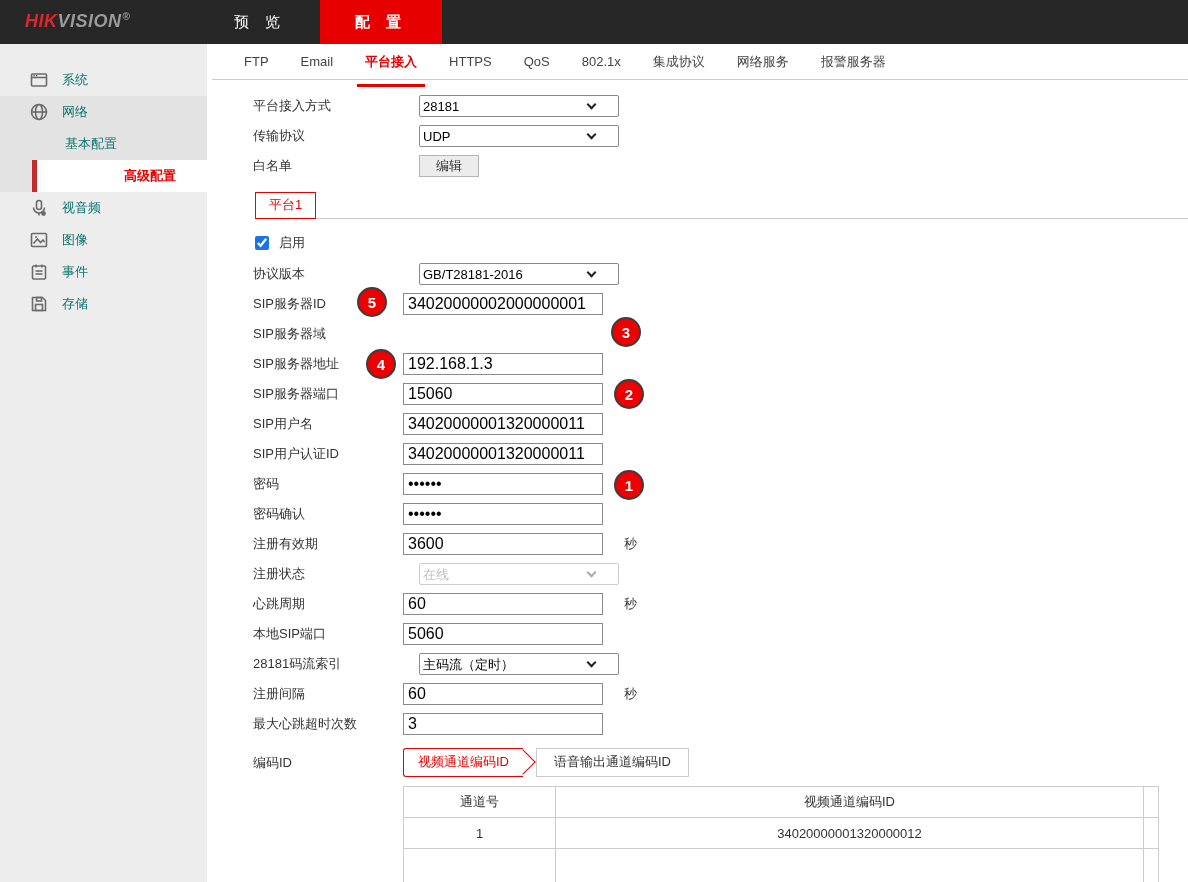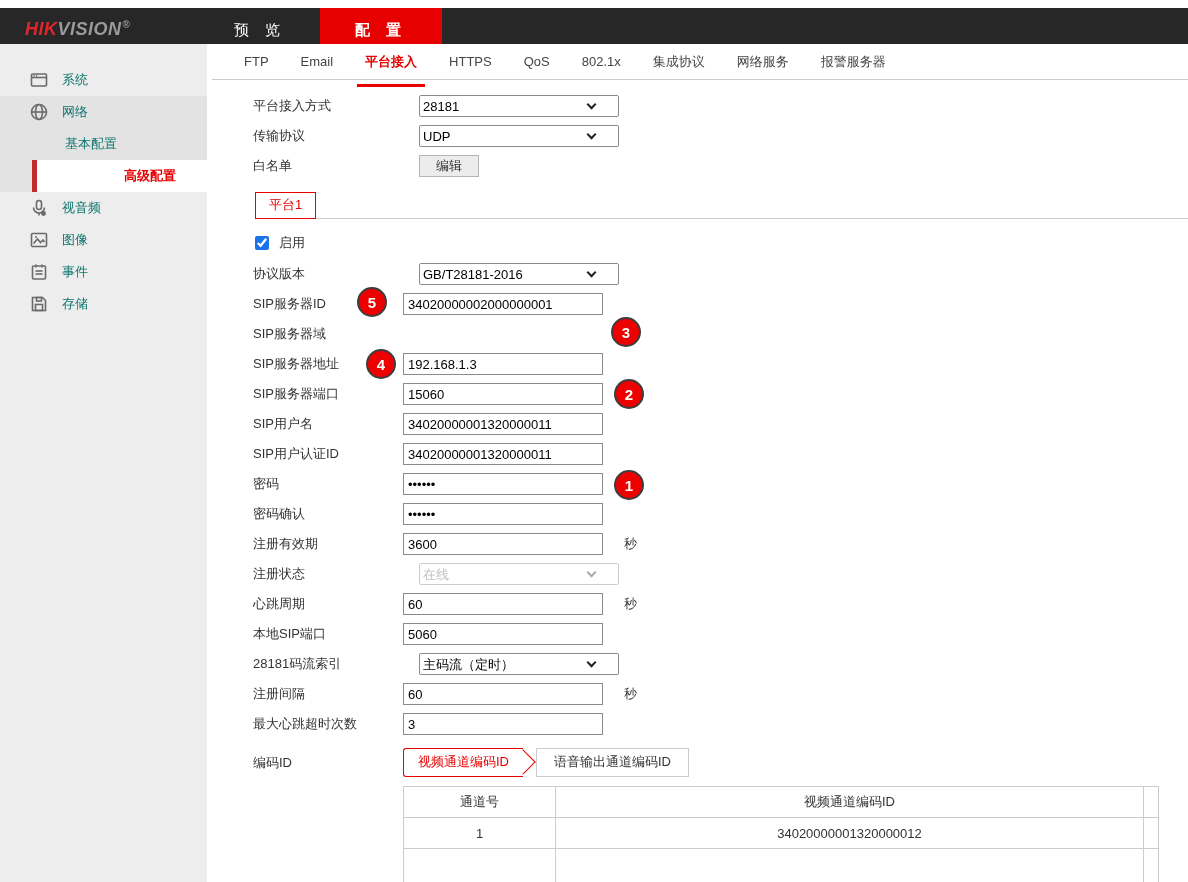--- a/index.html
+++ b/index.html
@@ -1,20 +1,20 @@
 <!DOCTYPE html>
 <html><head>
 <meta charset="utf-8">
 <style>
   * { margin:0; padding:0; box-sizing:border-box; }
   html,body { width:1188px; height:882px; overflow:hidden; background:#fff;
               font-family:"Liberation Sans","DejaVu Sans",sans-serif; }
 
   
-  .topbar { position:absolute; left:0; top:8px; width:1188px; height:44px; background:#272727; }
+  .topbar { position:absolute; left:0; top:0; width:1188px; height:44px; background:#272727; }
   .logo { position:absolute; left:25px; top:11px; font-size:18px; font-weight:bold; font-style:italic; letter-spacing:.5px; }
   .logo .hik { color:#e0262d; }
   .logo .vision { color:#9a9a9a; }
   .logo .reg { color:#9a9a9a; font-size:10px; font-style:normal; vertical-align:super; margin-left:1px; }
   .topnav-item { position:absolute; top:0; height:44px; line-height:44px; text-align:center;
                  color:#fff; font-size:15px; letter-spacing:6px; cursor:pointer; }
   .topnav-preview { left:210px; width:100px; }
   .topnav-config  { left:320px; width:122px; background:#e60000; font-weight:bold; }
 
   
@@ -32,21 +32,21 @@
   .content { position:absolute; left:212px; top:44px; width:976px; height:838px; background:#fff; }
   .tabs-row { height:36px; border-bottom:1px solid #ccc; display:flex; align-items:center; padding-left:28px; }
   .tab { font-size:13px; color:#444; margin-right:24px; padding:0 4px; height:50px; line-height:50px; position:relative; cursor:pointer; white-space:nowrap; }
   .tab.active { color:#e60000; font-weight:bold; }
   .tab.active::after { content:""; position:absolute; left:-4px; right:-4px; bottom:0; height:3px; background:#e60000; }
 
   .form { padding:15px 0 0 41px; }
   .frow { display:flex; align-items:center; height:22px; margin-bottom:8px; position:relative; }
   .flabel { width:150px; font-size:13px; color:#333; flex:none; }
   .ctrl { width:200px; flex:none; position:relative;padding-left:16px; }
-  input.tx { width:200px; height:22px; border:1px solid #8a8a8a; background:#fff; font-size:13px; padding:1px 4px; color:#000; font-family:inherit; }
+  input.tx { width:200px; height:22px; border:1px solid #8a8a8a; background:#fff; font-size:16px; padding:1px 4px; color:#000; font-family:inherit; }
   .selwrap { position:relative; width:200px; }
   select.sel { width:200px; height:22px; border:1px solid #8a8a8a; background:#fff; font-size:13px; padding:0 20px 0 3px; color:#000;
                appearance:none; -webkit-appearance:none; border-radius:2px; font-family:inherit; }
   .chev { position:absolute; right:8px; top:6px; width:7px; height:7px; border-right:2px solid #222; border-bottom:2px solid #222; transform:rotate(45deg); pointer-events:none; }
   select.sel:disabled { color:#a6a6a6; border-color:#b9b9b9; background:#fff; }
   .chev.dis { border-color:#aaa; }
   .unit { font-size:13px; color:#333; margin-left:21px; }
   button.edit-btn { width:60px; height:22px; background:#ececec; border:1px solid #b5b5b5; font-size:13px; color:#333; cursor:pointer; font-family:inherit; }
 
   .plat-row { display:flex; align-items:flex-end; margin:15px 0 14px 2px; height:27px; }

